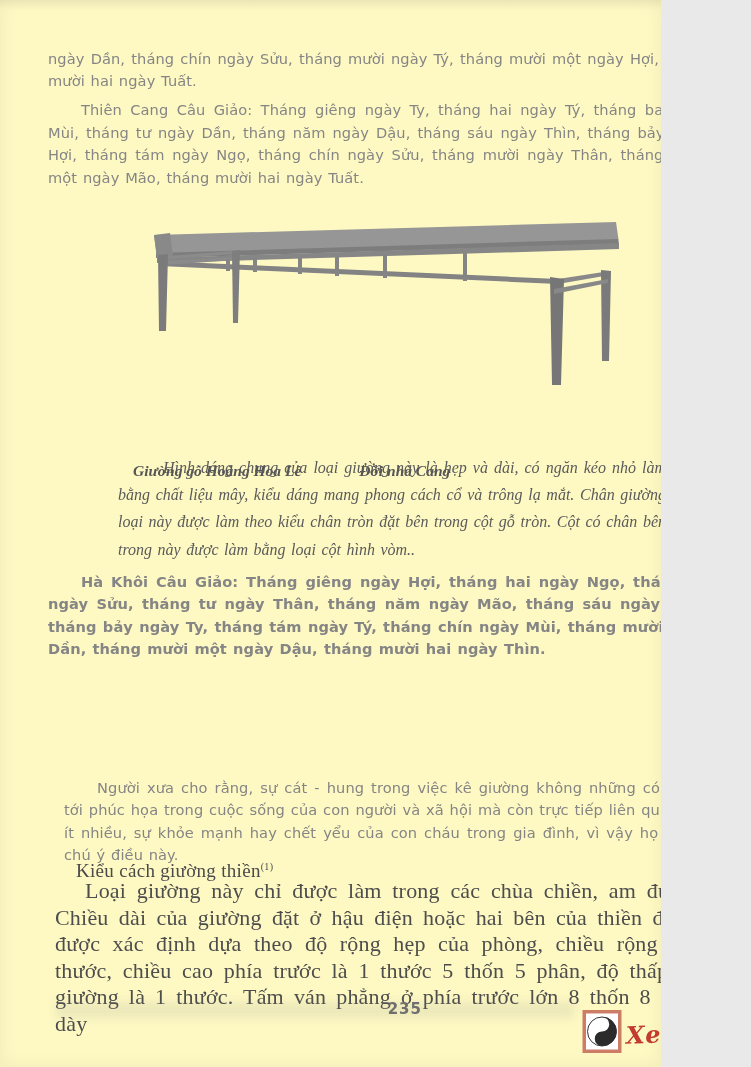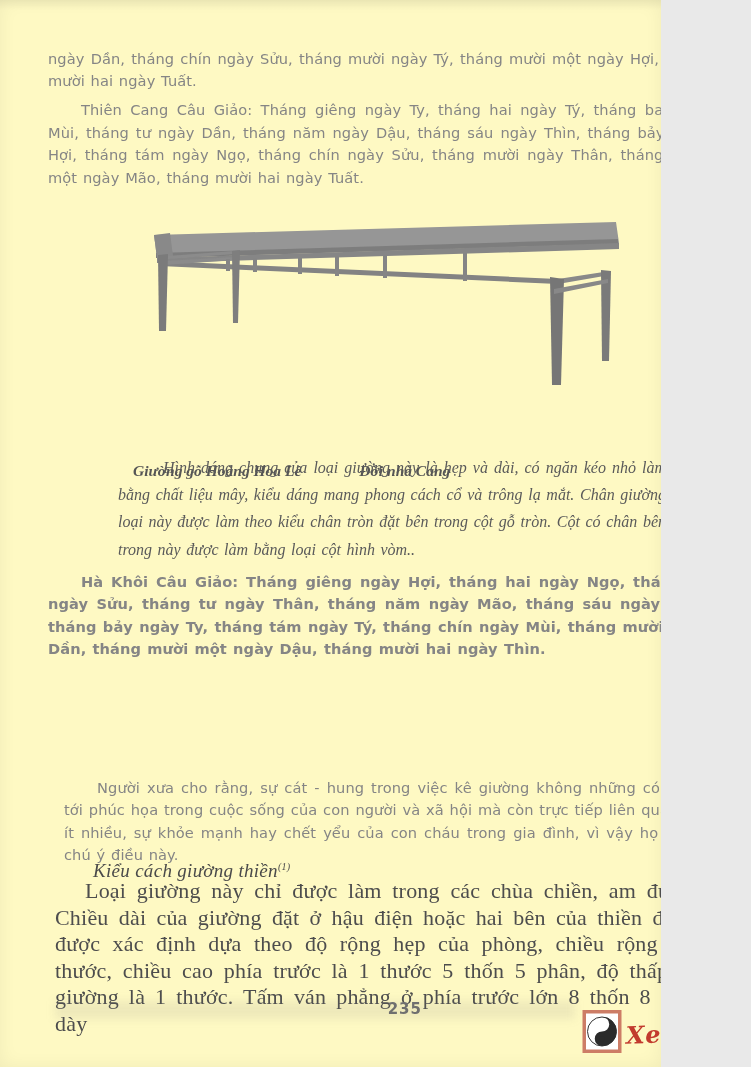--- a/index.html
+++ b/index.html
@@ -20,23 +20,23 @@
     font-family:"Liberation Serif","DejaVu Serif",serif;
     font-style:italic;font-weight:bold;color:#555;font-size:15.5px;margin-top:32px;
   }
   .fig-desc{
     position:absolute;left:118px;top:438px;width:548px;
     font-family:"Liberation Serif","DejaVu Serif",serif;font-style:italic;
     color:#5a5a5a;font-size:16px;line-height:27.2px;text-align:justify;
     text-indent:45px;word-spacing:1.5px;
   }
   .section-heading{
-    position:absolute;left:93px;top:860px;
+    position:absolute;left:76px;top:860px;
     font-family:"Liberation Serif","DejaVu Serif",serif;
-    color:#4a4a4a;font-size:19px;letter-spacing:0.3px;font-style:italic;
+    color:#4a4a4a;font-size:19px;letter-spacing:0.3px;
   }
   .section-heading sup{font-size:10px;}
   .closing{
     position:absolute;left:55px;top:856px;width:655px;
     font-family:"Liberation Serif","DejaVu Serif",serif;color:#4d4d4d;
     font-size:22px;line-height:26.6px;text-align:justify;
     text-indent:30px;word-spacing:3px;letter-spacing:0.2px;
   }
   .footer-band{
     position:absolute;left:55px;top:1001px;width:520px;height:18px;

